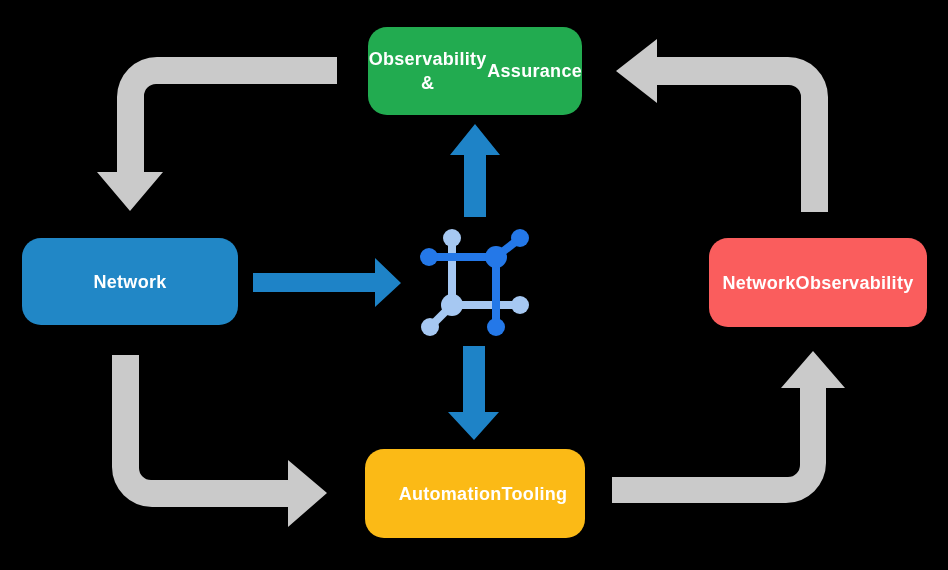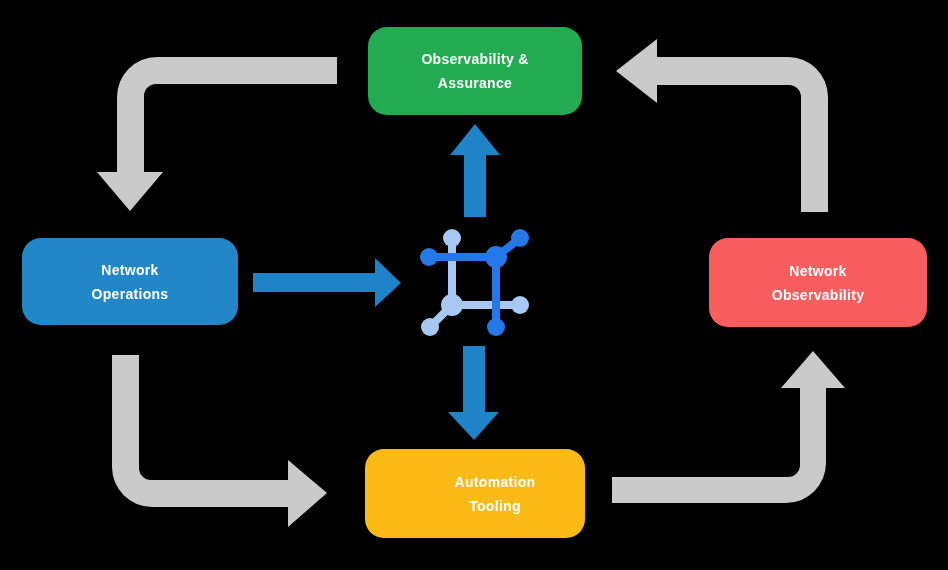--- a/index.html
+++ b/index.html
@@ -18,36 +18,36 @@
   .layer {
     position: absolute;
     left: 0;
     top: 0;
     width: 948px;
     height: 570px;
   }
   .node-label {
     position: absolute;
     display: flex;
-    flex-direction: column;
+    flex-direction: row;
     align-items: center;
     justify-content: center;
     text-align: center;
     color: #ffffff;
-    font-size: 14px;
+    font-size: 18px;
     line-height: 24px;
     font-weight: 600;
     letter-spacing: 0.3px;
     pointer-events: none;
   }
   .node-label span { display: block; }
   .lbl-observability { left: 368px; top: 27px;  width: 214px; height: 88px; }
   .lbl-operations    { left: 22px;  top: 238px; width: 216px; height: 87px; }
   .lbl-infrastructure{ left: 709px; top: 238px; width: 218px; height: 89px; }
-  .lbl-tooling       { left: 385px; top: 449px; width: 220px; height: 89px; }
+  .lbl-tooling       { left: 373px; top: 449px; width: 220px; height: 89px; }
 </style>
 </head>
 <body>
 
 <div class="stage">
 
   <svg class="layer" viewBox="0 0 948 570" xmlns="http://www.w3.org/2000/svg">
 
     <path d="M337,57 H157 A40,40 0 0 0 117,97 V172 H97 L130,211 L163,172 H144 V96 A12,12 0 0 1 156,84 H337 Z" fill="#CACACA"></path>
 
@@ -93,21 +93,20 @@
     <rect x="365" y="449" width="220" height="89" rx="19" fill="#FBBA16"></rect>
   </svg>
 
   <div class="node-label lbl-observability">
     <span>Observability &amp;</span>
     <span>Assurance</span>
   </div>
 
   <div class="node-label lbl-operations">
     <span>Network</span>
-    <span>Operations</span>
   </div>
 
   <div class="node-label lbl-infrastructure">
     <span>Network</span>
     <span>Observability</span>
   </div>
 
   <div class="node-label lbl-tooling">
     <span>Automation</span>
     <span>Tooling</span>

